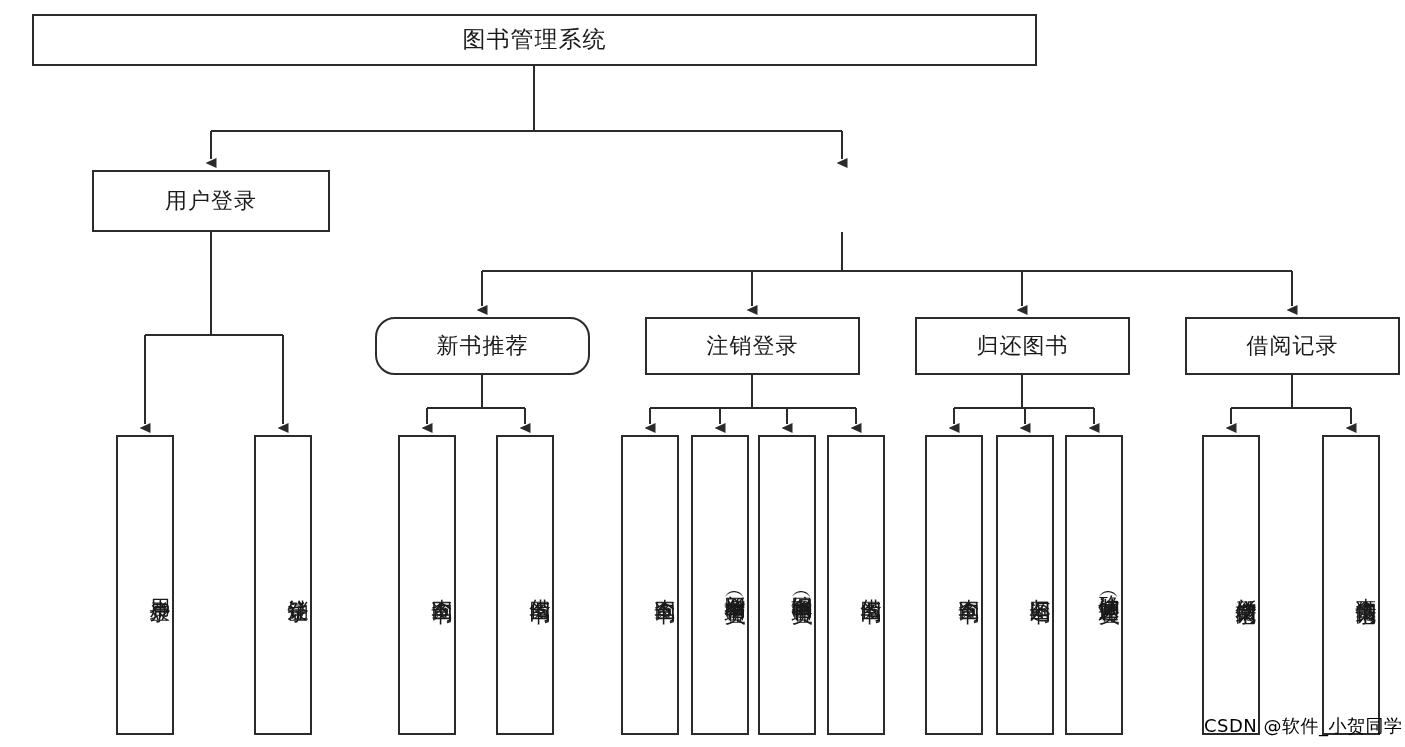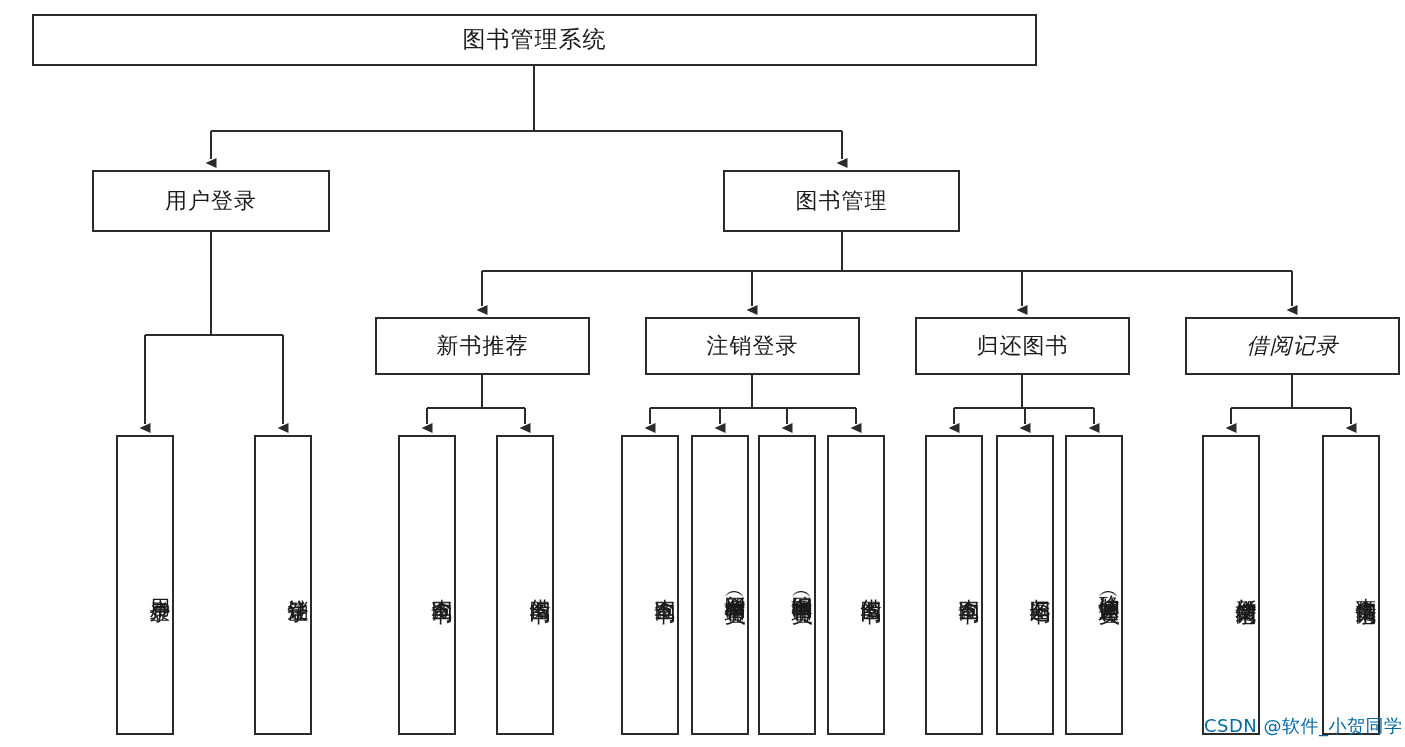--- a/index.html
+++ b/index.html
@@ -60,21 +60,21 @@
     writing-mode: vertical-rl;
     text-orientation: upright;
     white-space: nowrap;
     display: block;
   }
   .watermark {
     position: absolute;
     left: 1192px;
     top: 714px;
     font-size: 18px;
-    color: #0369a1;
+    color: #000000;
     white-space: nowrap;
     letter-spacing: 0.5px;
     font-family: "DejaVu Sans", "Liberation Sans", sans-serif;
   }
 </style>
 </head>
 <body>
 
 <div id="canvas">
 
@@ -128,34 +128,31 @@
     </g>
   </svg>
 
   <div class="node horiz root" style="left:20px; top:14px; width:1005px; height:52px;">
     <span>图书管理系统</span>
   </div>
 
   <div class="node horiz" style="left:80px; top:170px; width:238px; height:62px;">
     <span>用户登录</span>
   </div>
-  <div class="node horiz" style="left:711px; top:170px; width:237px; height:62px;">
-    <span>图书管理</span>
-  </div>
-
-  <div class="node horiz" style="left:363px; top:317px; width:215px; height:58px;">
+
+  <div class="node horiz" style="left:363px; top:317px; width:215px; height:58px;border-radius:20px;">
     <span>新书推荐</span>
   </div>
   <div class="node horiz" style="left:633px; top:317px; width:215px; height:58px;">
     <span>注销登录</span>
   </div>
   <div class="node horiz" style="left:903px; top:317px; width:215px; height:58px;">
     <span>归还图书</span>
   </div>
-  <div class="node horiz" style="left:1173px; top:317px; width:215px; height:58px;font-style:italic;">
+  <div class="node horiz" style="left:1173px; top:317px; width:215px; height:58px;">
     <span>借阅记录</span>
   </div>
 
   <div class="node vert" style="left:104px; top:435px; width:58px; height:300px;">
     <span class="vtext">用户登录</span>
   </div>
   <div class="node vert" style="left:242px; top:435px; width:58px; height:300px;">
     <span class="vtext">注销登录</span>
   </div>
 

